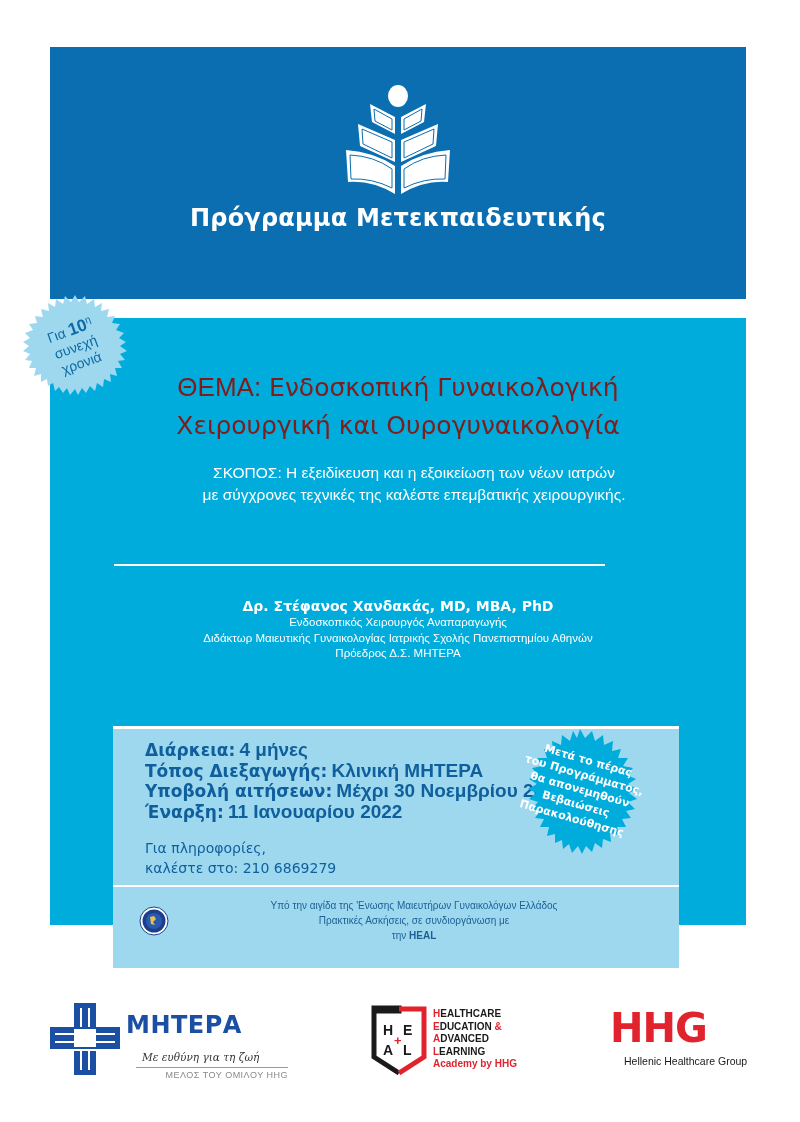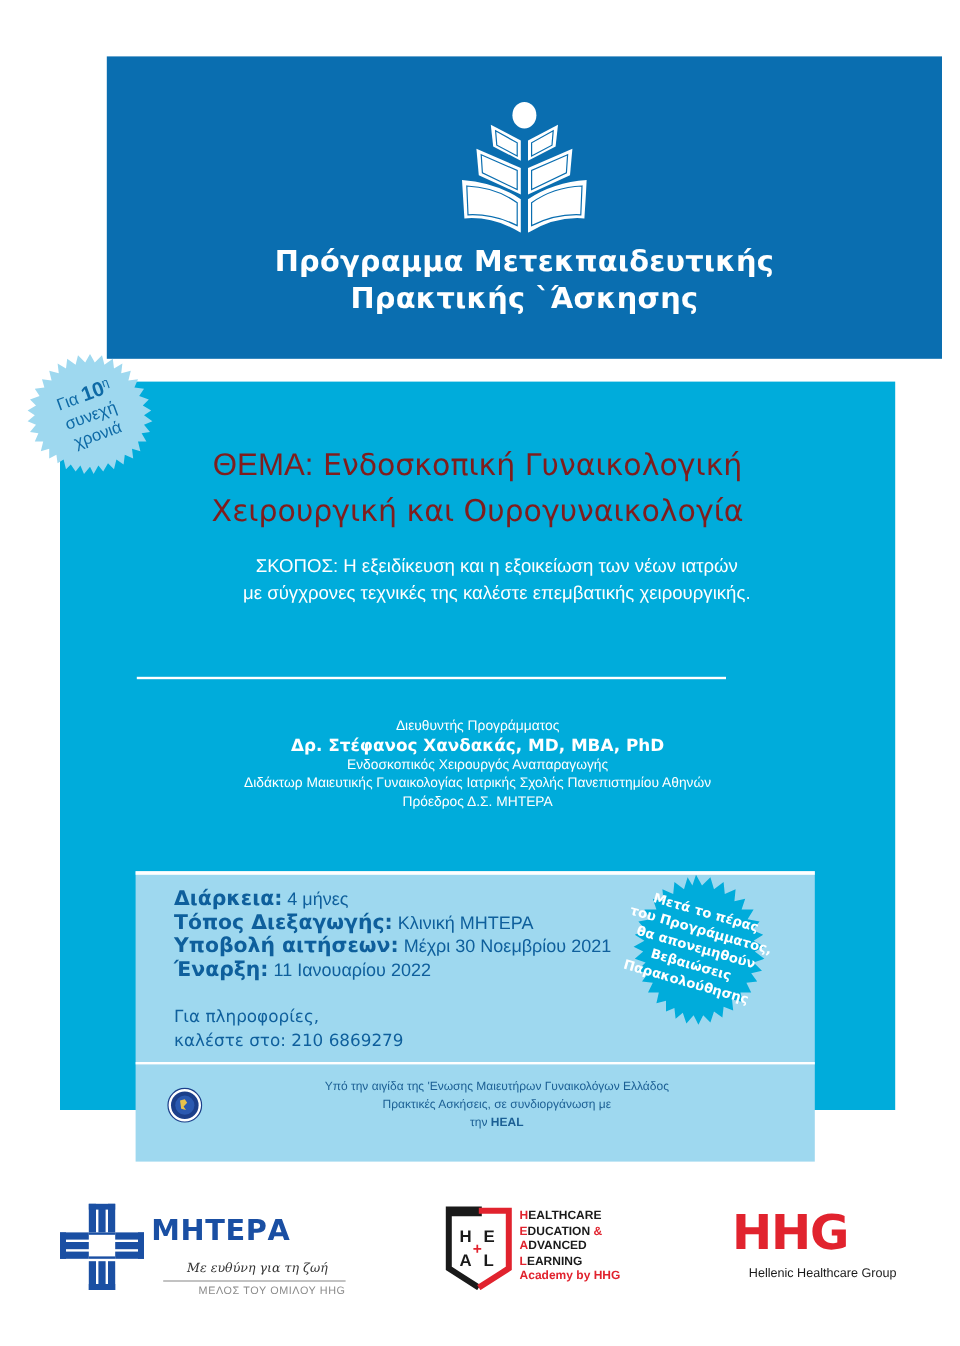--- a/index.html
+++ b/index.html
@@ -2,21 +2,20 @@
 <html><head>
 <meta charset="utf-8">
 <style>
   * { margin: 0; padding: 0; box-sizing: border-box; }
   html, body { width: 800px; height: 1122px; background: #ffffff; overflow: hidden; }
   body { position: relative; font-family: "DejaVu Sans", "Liberation Sans", sans-serif; }
 
   .header-panel {
     position: absolute; left: 50px; top: 47px; width: 696px; height: 252px;
     background: #0a6eb0;
-    margin-left: 39px;
   }
   .header-logo { position: absolute; left: 296px; top: 37px; width: 104px; height: 110px; }
   .header-title {
     position: absolute; left: 0; top: 156px; width: 100%;
     text-align: center; color: #ffffff; font-weight: bold;
     font-size: 24px; line-height: 31px; letter-spacing: 0.2px;
     font-family: "DejaVu Sans", sans-serif;
   }
 
   .main-panel {
@@ -63,21 +62,21 @@
     background: #9ed8ef;
   }
   .info-box-topline { position: absolute; left: 0; top: 0; width: 100%; height: 3px; background: #ffffff; }
   .info-box-divider { position: absolute; left: 0; top: 159px; width: 100%; height: 2px; background: #ffffff; }
 
   .details {
     position: absolute; left: 32px; top: 14px; color: #0e5f9c;
     font-size: 15px; line-height: 19.5px; font-family: "Liberation Sans", sans-serif;
   }
   .details .k { font-weight: bold; font-family: "DejaVu Sans", sans-serif; font-size: 17px; }
-  .details .v { font-weight: normal; font-size: 15px; }
+  .details .v { font-weight: bold; font-size: 19px; }
   .contact {
     position: absolute; left: 32px; top: 112px; color: #0e5f9c;
     font-weight: normal; font-size: 14px; line-height: 20px; font-family: "DejaVu Sans", sans-serif;
   }
 
   .badge-cert { position: absolute; left: 510px; top: 727px; width: 140px; height: 140px; }
   .badge-cert svg { position: absolute; left: 0; top: 0; }
   .badge-cert-text {
     position: absolute; left: 0; top: 25px; width: 140px; text-align: center;
     transform: rotate(16deg); color: #ffffff; font-weight: bold; font-size: 11px; line-height: 15px;
@@ -90,21 +89,21 @@
   }
   .auspices .heal { font-weight: bold; }
   .seal { position: absolute; left: 26px; top: 180px; width: 30px; height: 30px; }
 
   .logo-mitera { position: absolute; left: 50px; top: 1003px; width: 240px; height: 80px; }
   .mitera-word {
     position: absolute; left: 76px; top: 8px; color: #1a4fa3; font-weight: bold;
     font-size: 24px; letter-spacing: 0.5px; font-family: "DejaVu Sans", sans-serif;
   }
   .mitera-tagline {
-    position: absolute; left: 92px; top: 48px; width: 145px; text-align: center;
+    position: absolute; left: 92px; top: 48px; width: 145px; text-align: left;
     color: #333333; font-size: 10.5px; font-style: italic; font-family: "DejaVu Serif", serif;
   }
   .mitera-rule { position: absolute; left: 86px; top: 64px; width: 152px; height: 1px; background: #9a9a9a; }
   .mitera-member {
     position: absolute; left: 86px; top: 67px; width: 152px; text-align: right;
     color: #8a8a8a; font-size: 9px; letter-spacing: 0.5px; font-family: "Liberation Sans", sans-serif;
   }
 
   .logo-heal { position: absolute; left: 370px; top: 1005px; width: 170px; height: 70px; }
   .heal-lines {
@@ -143,21 +142,20 @@
       <path d="M28 25 L46 35 L46 46 L29 37 Z"></path>
       <path d="M76 25 L58 35 L58 46 L75 37 Z"></path>
       <path d="M16 45 L46 58 L46 74 L17 60 Z"></path>
       <path d="M88 45 L58 58 L58 74 L87 60 Z"></path>
       <path d="M4 71 Q28 72 46 85 L46 104 Q26 94 5 95 Z"></path>
       <path d="M100 71 Q76 72 58 85 L58 104 Q78 94 99 95 Z"></path>
     </g>
   </svg>
   <div class="header-title">
     <div>Πρόγραμμα Μετεκπαιδευτικής</div>
-    <div>Πρακτικής `Άσκησης</div>
   </div>
 </div>
 
 <div class="main-panel"></div>
 
 <div class="badge-years">
   <svg width="110" height="110" viewBox="0 0 110 110">
     <polygon fill="#9ed8ef" points="
       55,2 59,9 65,3 67,11 74,6 75,14 82,10 81,18 89,16 87,24 95,23 92,30 100,31 96,37 104,40 99,45 106,49 100,53 107,58 100,61 105,67 98,68 102,75 95,75 97,83 90,81 91,89 84,86 83,94 77,90 75,98 70,93 66,100 62,95 58,102 55,96 50,102 47,95 43,100 39,94 35,98 33,90 28,93 27,86 21,89 21,81 14,83 16,75 9,75 12,68 5,67 10,61 3,58 9,53 3,49 10,45 5,40 13,37 9,31 17,30 15,23 23,24 21,16 29,18 28,10 35,14 36,6 43,11 45,3 51,9"></polygon>
   </svg>
@@ -180,21 +178,20 @@
   <div>
     <span>ΣΚΟΠΟΣ:</span>
     <span>Η εξειδίκευση και η εξοικείωση των νέων ιατρών</span>
   </div>
   <div>με σύγχρονες τεχνικές της καλέστε επεμβατικής χειρουργικής.</div>
 </div>
 
 <div class="separator"></div>
 
 <div class="director">
-  <div>Διευθυντής Προγράμματος</div>
   <div class="name">Δρ. Στέφανος Χανδακάς, MD, MBA, PhD</div>
   <div>Ενδοσκοπικός Χειρουργός Αναπαραγωγής</div>
   <div>Διδάκτωρ Μαιευτικής Γυναικολογίας Ιατρικής Σχολής Πανεπιστημίου Αθηνών</div>
   <div>Πρόεδρος Δ.Σ. ΜΗΤΕΡΑ</div>
 </div>
 
 <div class="info-box">
   <div class="info-box-topline"></div>
 
   <div class="details">

